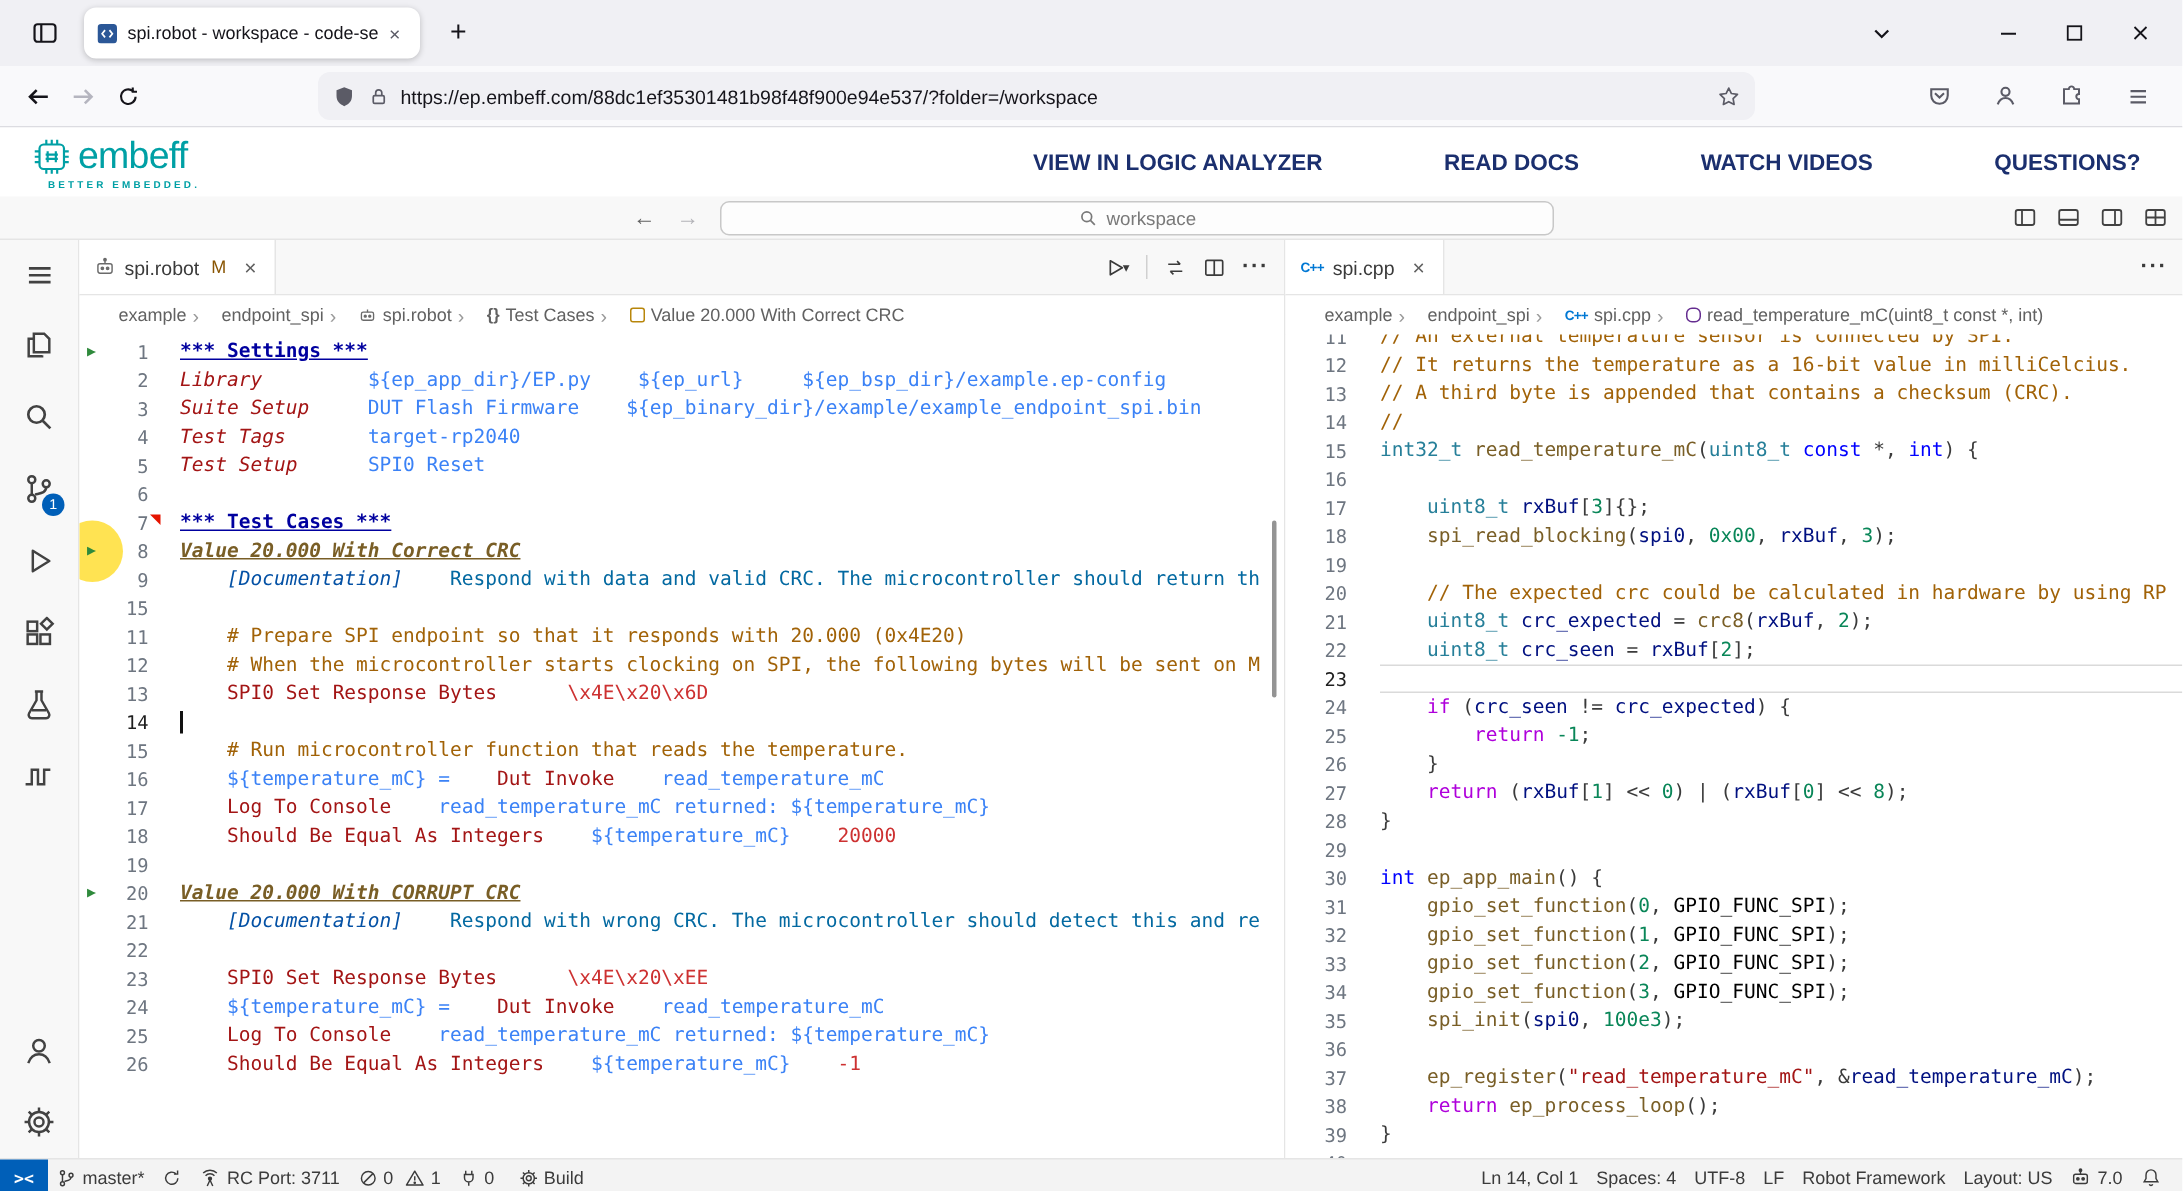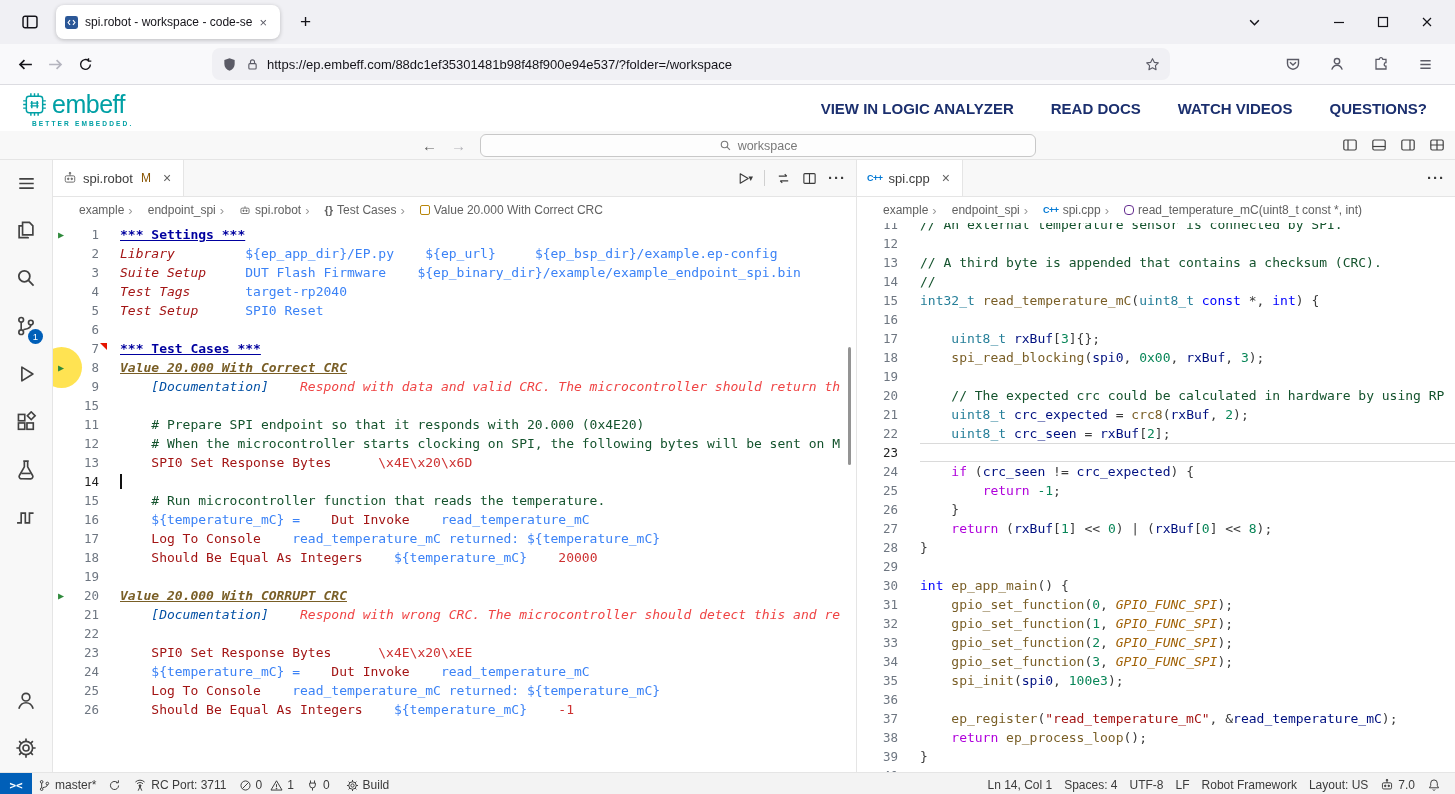--- a/index.html
+++ b/index.html
@@ -26,21 +26,21 @@
   .nav-right{margin-left:auto;display:flex;align-items:center;gap:16px;margin-right:16px;}
   .nav-right .nav-btn{width:28px;}
 
   
   .site-header{height:46px;background:#fff;display:flex;align-items:center;flex:none;}
   .logo{margin-left:20px;display:flex;flex-direction:column;cursor:pointer;}
   .logo-row{display:flex;align-items:center;gap:3px;}
   .logo-text{font-size:25px;font-weight:normal;color:#00a0a5;letter-spacing:-.5px;}
   .tagline{font-size:6.6px;font-weight:bold;color:#00a0a5;letter-spacing:2.1px;margin-left:12px;margin-top:1px;}
   .hdr-links{margin-left:auto;margin-right:28px;display:flex;gap:37px;}
-  .hdr-link{font-size:15px;font-weight:bold;color:#1b2f6e;cursor:pointer;white-space:nowrap;}
+  .hdr-link{font-size:15px;font-weight:bold;color:#1b2f6e;cursor:pointer;white-space:nowrap;margin-left:44px;}
 
   
   .vs-titlebar{height:28px;background:#f8f8f8;border-bottom:1px solid #e5e5e5;position:relative;flex:none;}
   .tb-arrows{position:absolute;left:422px;top:0;height:28px;display:flex;align-items:center;gap:14px;font-size:15px;}
   .tb-back{color:#616161;cursor:pointer;}
   .tb-fwd{color:#b3b3b8;cursor:pointer;}
   .command-center{position:absolute;left:480px;top:3px;width:554px;height:21px;background:#fdfdfd;border:1px solid #c8c8c8;border-radius:6px;display:flex;align-items:center;justify-content:center;gap:6px;font-size:12.5px;color:#797979;cursor:pointer;}
   .tb-right{position:absolute;right:10px;top:0;height:28px;display:flex;align-items:center;gap:13px;}
   .tb-right span{display:flex;cursor:pointer;}
 
@@ -93,32 +93,32 @@
   .vthumb{position:absolute;right:5px;top:124px;width:3px;height:118px;background:rgba(60,60,60,.55);border-radius:2px;}
 
   
   .tok-sec{color:#00009f;font-weight:bold;text-decoration:underline;}
   .tok-tc{color:#795e26;font-weight:bold;font-style:italic;text-decoration:underline;}
   .tok-set{color:#a31515;font-style:italic;}
   .tok-kw{color:#a31515;}
   .tok-arg{color:#3b82f6;}
   .tok-num{color:#cd3131;}
   .tok-doc{color:#0451a5;font-style:italic;}
-  .tok-txt{color:#ef4444;font-style:italic;}
-  .tok-com{color:#14532d;}
+  .tok-txt{color:#0369a1;}
+  .tok-com{color:#a16207;}
   .tok-pl{color:#3b3b3b;}
   
   .tok-ty{color:#267f99;}
   .tok-k{color:#0000ff;}
   .tok-ctrl{color:#af00db;}
   .tok-fn{color:#795e26;}
   .tok-v{color:#001080;}
   .tok-n{color:#098658;}
   .tok-str{color:#a31515;}
-  .tok-mac{color:#a16207;font-style:italic;}
+  .tok-mac{color:#000000;}
 
   
   .statusbar{height:24px;background:#f3f3f3;border-top:1px solid #e5e5e5;display:flex;align-items:center;font-size:12px;color:#3b3b3b;flex:none;overflow:visible;}
   .remote{width:32px;height:24px;background:#005fb8;color:#fff;display:flex;align-items:center;justify-content:center;font-family:"DejaVu Sans Mono",monospace;font-size:11px;font-weight:bold;cursor:pointer;flex:none;}
   .sb-item{display:flex;align-items:center;gap:4px;padding:0 6px;height:24px;position:relative;cursor:pointer;white-space:nowrap;}
   .sb-item svg{flex:none;}
   .sb-right{margin-left:auto;display:flex;align-items:center;margin-right:8px;}
   .build-hl{position:absolute;left:-12px;right:-16px;top:-4px;bottom:-4px;background:#ffdf3a;border-radius:50%;opacity:.9;}
   .sb-item.build>*{position:relative;z-index:1;}
 </style>
@@ -619,20 +619,21 @@
       <div class="editor ed-right">
         <div class="code" id="code-right">
             <div class="crow">
               <span class="glyph"></span>
               <span class="ln">11</span>
               <span class="ctext"><span class="tok-com">// An external temperature sensor is connected by SPI.</span></span>
             </div>
             <div class="crow">
               <span class="glyph"></span>
               <span class="ln">12</span>
+              <span class="ctext"><span class="tok-com">// It returns the temperature as a 16-bit value in milliCelcius.</span></span>
             </div>
             <div class="crow">
               <span class="glyph"></span>
               <span class="ln">13</span>
               <span class="ctext"><span class="tok-com">// A third byte is appended that contains a checksum (CRC).</span></span>
             </div>
             <div class="crow">
               <span class="glyph"></span>
               <span class="ln">14</span>
               <span class="ctext"><span class="tok-com">//</span></span>

